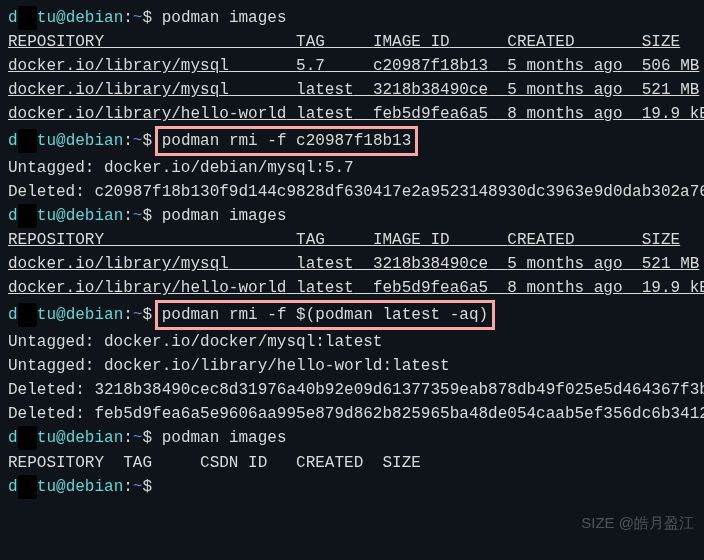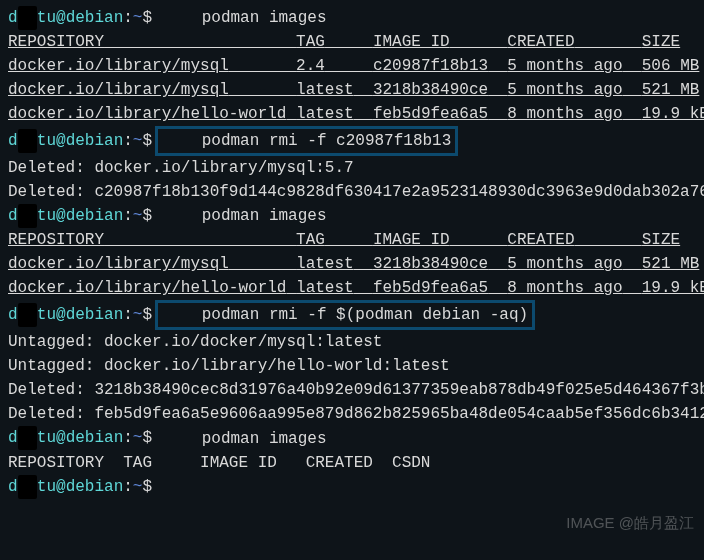--- a/index.html
+++ b/index.html
@@ -14,30 +14,30 @@
     height: 560px;
     overflow: hidden;
     position: relative;
   }
   .line { white-space: pre; }
   .user { color: #5fd7d7; }
   .host { color: #5fd7d7; }
   .colon { color: #d9d9d9; }
   .path { color: #5f87d7; }
   .dollar { color: #d9d9d9; }
-  .cmd { color: #d9d9d9; margin-left: 40px; }
+  .cmd { color: #d9d9d9; }
   .obscure {
     display: inline-block;
     background: #000;
     color: transparent;
     border-radius: 2px;
     vertical-align: middle;
   }
   .highlight {
-    border: 3px solid #0c4a6e;
+    border: 3px solid #fca5a5;
     display: inline-block;
     padding: 0 4px;
     margin: 0 -7px;
   }
   .watermark {
     position: absolute;
     right: 10px;
     bottom: 26px;
     color: rgba(200,200,200,0.35);
     font-size: 15px;
@@ -61,21 +61,21 @@
 <tbody>
       <tr>
   <td><span>REPOSITORY</span>                    </td>
   <td><span>TAG</span>     </td>
   <td><span>IMAGE ID</span>      </td>
   <td><span>CREATED</span>       </td>
   <td><span>SIZE</span></td>
 </tr>
 <tr>
   <td><span>docker.io/library/mysql</span>       </td>
-  <td><span>2.4</span>     </td>
+  <td><span>5.7</span>     </td>
   <td><span>c20987f18b13</span>  </td>
   <td><span>5 months ago</span>  </td>
   <td><span>506 MB</span></td>
 </tr>
 <tr>
   <td><span>docker.io/library/mysql</span>       </td>
   <td><span>latest</span>  </td>
   <td><span>3218b38490ce</span>  </td>
   <td><span>5 months ago</span>  </td>
   <td><span>521 MB</span></td>
@@ -85,21 +85,21 @@
   <td><span>latest</span>  </td>
   <td><span>feb5d9fea6a5</span>  </td>
   <td><span>8 months ago</span>  </td>
   <td><span>19.9 kB</span></td>
 </tr>
 </tbody>
   </table>
 
 <div class="line"><span class="user">d</span><span class="obscure">  </span><span class="user">tu</span><span class="user">@</span><span class="host">debian</span><span class="colon">:</span><span class="path">~</span><span class="dollar">$</span> <span class="highlight"><span class="cmd">podman rmi -f c20987f18b13</span></span></div>
 
-<div class="line">Deleted: docker.io/library/mysql:5.7</div>
+<div class="line">Untagged: docker.io/debian/mysql:5.7</div>
 <div class="line">Deleted: c20987f18b130f9d144c9828df630417e2a9523148930dc3963e9d0dab302a76</div>
 
 <div class="line"><span class="user">d</span><span class="obscure">  </span><span class="user">tu</span><span class="user">@</span><span class="host">debian</span><span class="colon">:</span><span class="path">~</span><span class="dollar">$</span> <span class="cmd">podman images</span></div>
 
 <table class="images">
 <tbody>
       <tr>
   <td><span>REPOSITORY</span>                    </td>
   <td><span>TAG</span>     </td>
   <td><span>IMAGE ID</span>      </td>
@@ -116,26 +116,26 @@
 <tr>
   <td><span>docker.io/library/hello-world</span> </td>
   <td><span>latest</span>  </td>
   <td><span>feb5d9fea6a5</span>  </td>
   <td><span>8 months ago</span>  </td>
   <td><span>19.9 kB</span></td>
 </tr>
 </tbody>
   </table>
 
-<div class="line"><span class="user">d</span><span class="obscure">  </span><span class="user">tu</span><span class="user">@</span><span class="host">debian</span><span class="colon">:</span><span class="path">~</span><span class="dollar">$</span> <span class="highlight"><span class="cmd">podman rmi -f $(podman debian -aq)</span></span></div>
+<div class="line"><span class="user">d</span><span class="obscure">  </span><span class="user">tu</span><span class="user">@</span><span class="host">debian</span><span class="colon">:</span><span class="path">~</span><span class="dollar">$</span> <span class="highlight"><span class="cmd">podman rmi -f $(podman latest -aq)</span></span></div>
 
 <div class="line">Untagged: docker.io/docker/mysql:latest</div>
 <div class="line">Untagged: docker.io/library/hello-world:latest</div>
 <div class="line">Deleted: 3218b38490cec8d31976a40b92e09d61377359eab878db49f025e5d464367f3b</div>
 <div class="line">Deleted: feb5d9fea6a5e9606aa995e879d862b825965ba48de054caab5ef356dc6b3412</div>
 
 <div class="line"><span class="user">d</span><span class="obscure">  </span><span class="user">tu</span><span class="user">@</span><span class="host">debian</span><span class="colon">:</span><span class="path">~</span><span class="dollar">$</span> <span class="cmd">podman images</span></div>
 
-<div class="line">REPOSITORY  TAG     IMAGE ID   CREATED  CSDN</div>
+<div class="line">REPOSITORY  TAG     CSDN ID   CREATED  SIZE</div>
 
 <div class="line"><span class="user">d</span><span class="obscure">  </span><span class="user">tu</span><span class="user">@</span><span class="host">debian</span><span class="colon">:</span><span class="path">~</span><span class="dollar">$</span> <span class="cursor"></span></div>
 
-<div class="watermark">IMAGE @皓月盈江</div>
+<div class="watermark">SIZE @皓月盈江</div>
 
 </body></html>

